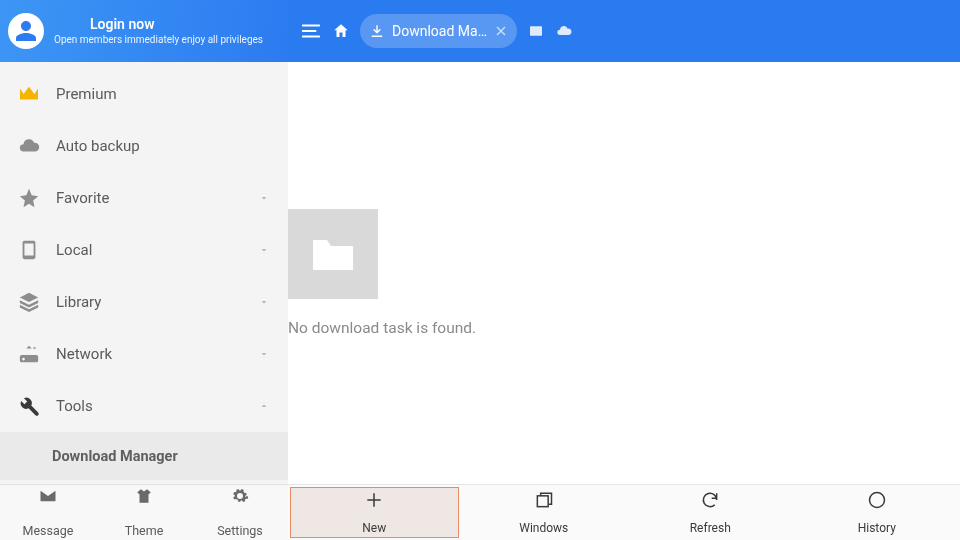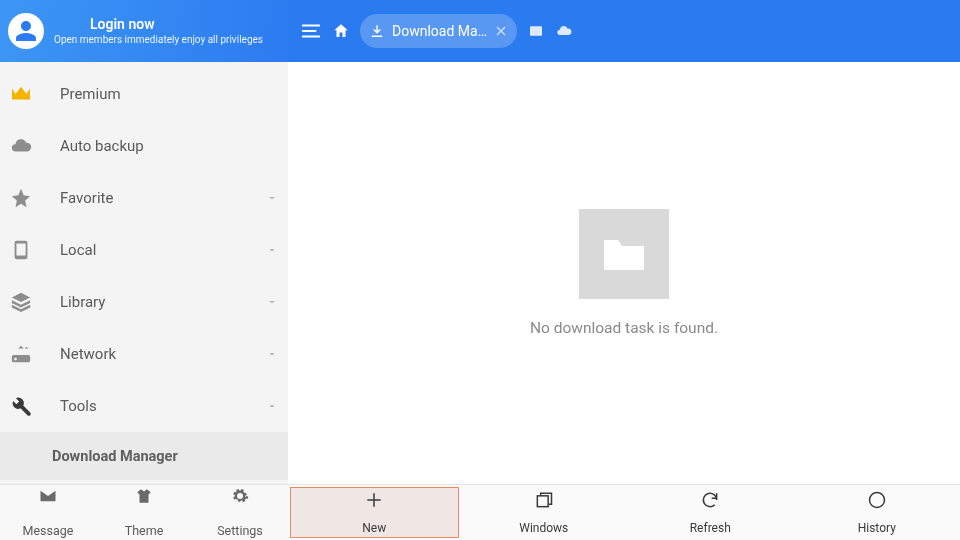--- a/index.html
+++ b/index.html
@@ -12,22 +12,22 @@
     height: 62px; background: linear-gradient(100deg, #3d96f5 0%, #2c7bf1 100%);
     display: flex; align-items: center; padding: 0 12px 0 8px; gap: 10px; color: #fff;
   }
   .avatar { width: 36px; height: 36px; border-radius: 50%; background: #fff; display: flex; align-items: center; justify-content: center; flex: 0 0 36px; }
   .avatar svg { width: 24px; height: 24px; fill: #2c7bf1; }
   .login-text .title { font-size: 14px; font-weight: 600; line-height: 1.1; padding-left: 36px; }
   .login-text .sub   { font-size: 10px; opacity: .9; margin-top: 2px; }
 
   .nav { flex: 1 1 auto; overflow: hidden; padding-top: 6px; }
   .nav-item {
-    display: flex; align-items: center; height: 52px; padding: 0 10px;
-    color: #5a5a5a; cursor: pointer; position: relative; gap: 12px;
+    display: flex; align-items: center; height: 52px; padding: 0 18px;
+    color: #5a5a5a; cursor: pointer; position: relative;
   }
   .nav-item .ico { width: 22px; height: 22px; margin-right: 16px; fill: #8d8d8d; flex:0 0 22px; display:flex; align-items:center; justify-content:center;}
   .nav-item .label { font-size: 15px; }
   .nav-item .chev  { margin-left: auto; }
   .nav-item .chev svg { width: 12px; height: 12px; fill: #b5b5b5; }
   .sub-item { padding-left: 52px; height: 48px; display:flex; align-items:center; font-size:14.5px; color:#5f5f5f; background:#eaeaea;font-weight:bold; }
 
   .bottom-bar { height: 56px; display:flex; border-top:1px solid #e2e2e2; background:#f8f8f8;}
   .bottom-btn { flex:1; display:flex; flex-direction:column; align-items:center; justify-content:center; gap:18px; font-size:12.5px; color:#5a5a5a; cursor:pointer;}
   .bottom-btn svg { width:18px; height:18px; fill:#6a6a6a; }
@@ -40,21 +40,21 @@
   .home-ico { width:18px; height:18px; cursor:pointer; }
   .tab {
     height:34px; padding:0 30px 0 10px; background:rgba(255,255,255,.22);
     border-radius:17px; display:flex; align-items:center; gap:8px; color:#fff; font-size:14px; position:relative; cursor:pointer;
     max-width:160px;
   }
   .tab .tab-label{ white-space:nowrap; overflow:hidden; text-overflow:ellipsis; max-width:100px;}
   .tab .close { position:absolute; right:8px; width:16px; height:16px; opacity:.7; cursor:pointer; }
   .post-tab-ico { width:18px; height:16px; opacity:.85; cursor:pointer; }
 
-  .content { flex:1; background:#fff; display:flex; align-items:center; justify-content:center; flex-direction:column; gap:20px; color:#888;}
+  .content { flex:1; background:#fff; display:flex; justify-content:center; flex-direction:column; gap:20px; color:#888;}
   .empty-folder { width:90px; height:90px; background:#d9d9d9; display:flex; align-items:center; justify-content:center;}
   .empty-folder svg { width:48px; height:40px; fill:#fff; }
   .empty-text { font-size:15.5px; color:#8a8a8a; }
 
   .main-bottom { height:56px; display:flex; border-top:1px solid #e5e5e5; background:#fafafa;}
   .mb-btn { flex:1; display:flex; flex-direction:column; align-items:center; justify-content:center; gap:11px; font-size:12px; color:#3a3a3a; cursor:pointer;}
   .mb-btn svg { width:20px; height:20px; stroke:#3a3a3a; fill:none; stroke-width:1.8;}
   .mb-btn.highlight { border:1.5px solid #e88a63; background:#efe7e3; margin:2px; }
 
   .crown { width:22px; height:18px; }

